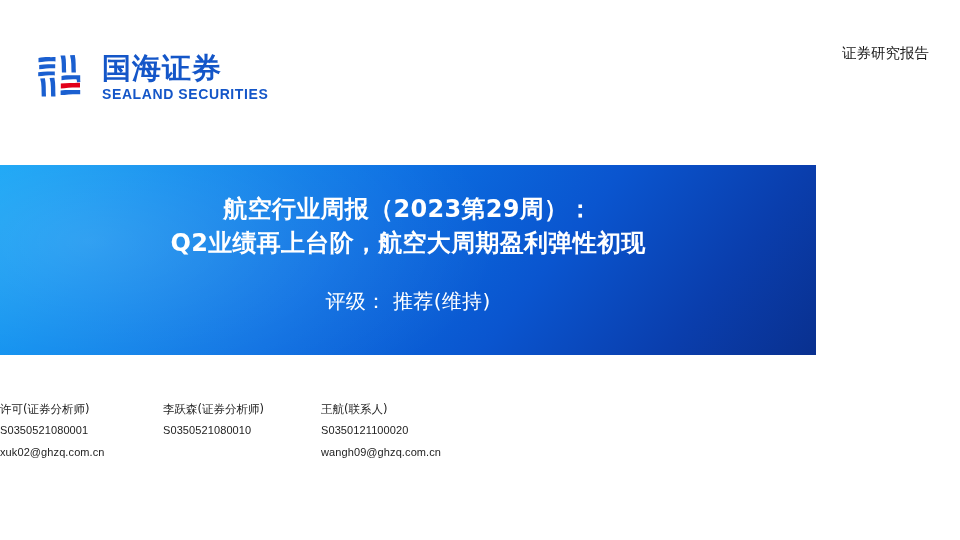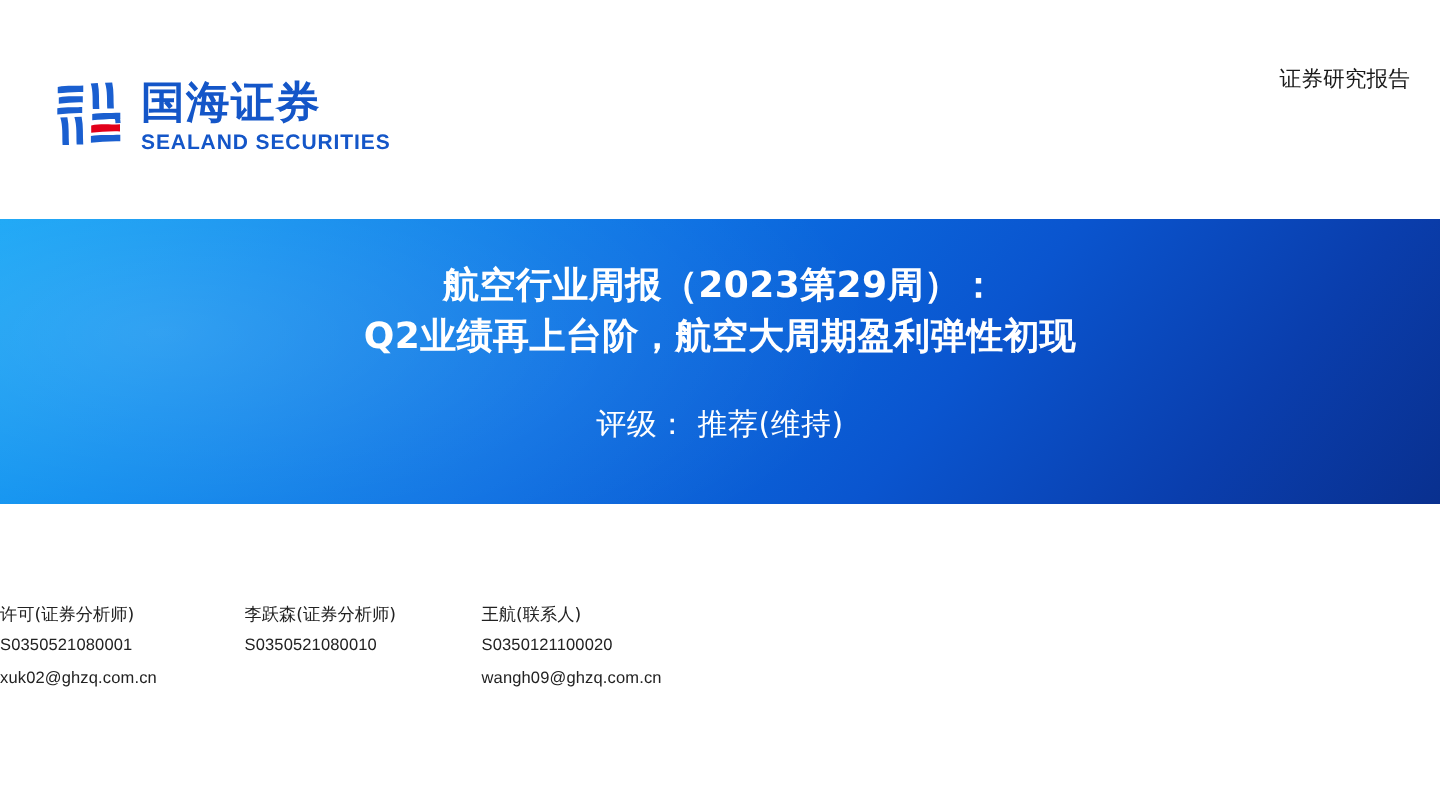--- a/index.html
+++ b/index.html
@@ -41,21 +41,21 @@
   }
 
   .logo-mark {
     width: 48px;
     height: 48px;
     flex: 0 0 48px;
     display: block;
   }
 
   .logo-words {
-    margin-left: 10px;
+    margin-left: 18px;
     padding-top: 1px;
   }
 
   .logo-cn {
     font-family: "DejaVu Sans", "Liberation Sans", sans-serif;
     font-size: 29px;
     font-weight: bold;
     color: #1456c8;
     letter-spacing: 1px;
     line-height: 1.05;
@@ -67,38 +67,38 @@
     font-size: 14px;
     font-weight: bold;
     color: #1456c8;
     letter-spacing: 0.6px;
     margin-top: 3px;
     white-space: nowrap;
   }
 
   .header-meta {
     position: absolute;
-    right: 20px;
+    right: 31px;
     top: 42px;
     text-align: left;
     font-family: "DejaVu Sans", "Liberation Sans", sans-serif;
     font-size: 14.5px;
     color: #1a1a1a;
     line-height: 1.62;
   }
   .header-meta div {
     white-space: nowrap;
   }
 
   
   .banner {
     position: absolute;
     left: 0;
-    top: 146px;
-    width: 960px;
+    top: 165px;
+    width: 816px;
     height: 190px;
     background:
       linear-gradient(128deg,
         #0ea2f5 0%,
         #0a8bee 18%,
         #0b6fe2 42%,
         #0a55cf 65%,
         #0a3ead 84%,
         #09308f 100%);
     overflow: hidden;

